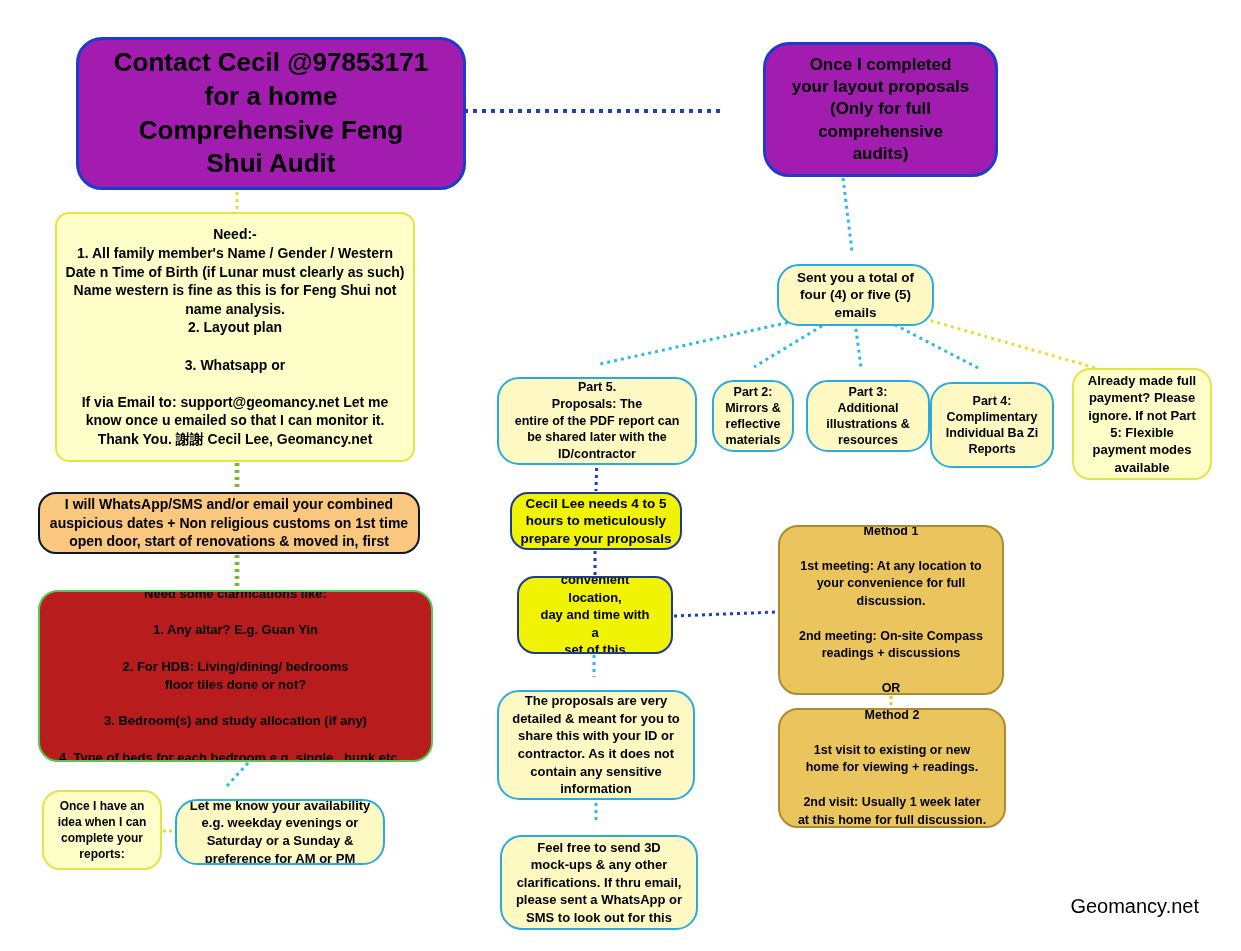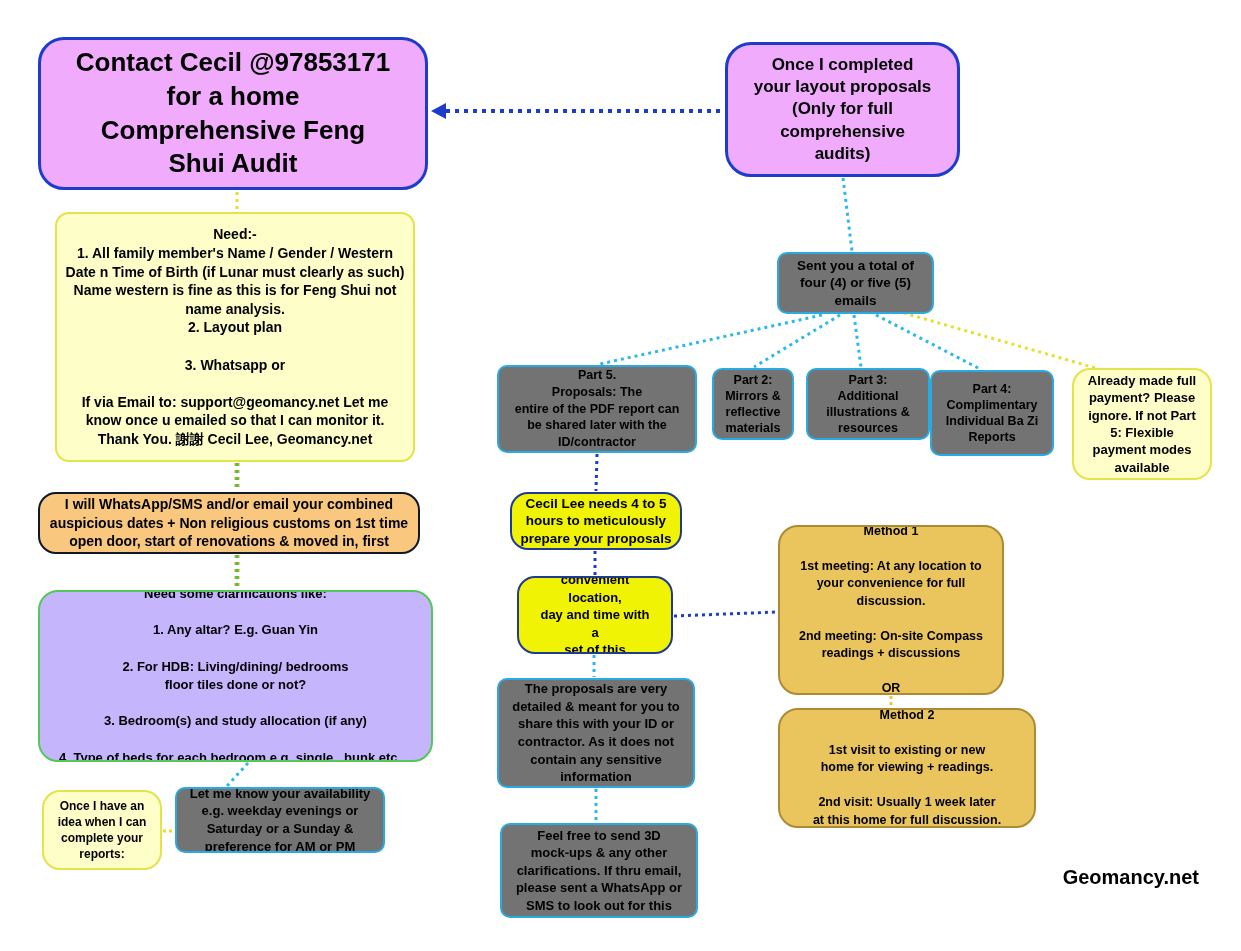--- a/index.html
+++ b/index.html
@@ -15,51 +15,51 @@
     display:flex;
     align-items:center;
     justify-content:center;
     text-align:center;
     font-weight:bold;
     color:#000;
     overflow:hidden;
   }
   .node span { white-space:pre-line; display:block; width:100%; }
   
-  .blue   { background:#f0abfc; border:3px solid #1e3ccc; border-radius:26px; }
-  .cyan   { background:#737373; border:2px solid #29abe2; border-radius:10px; }
+  .blue   { background:#a21caf; border:3px solid #1e3ccc; border-radius:26px;margin-left:38px; }
+  .cyan   { background:#fef9c3; border:2px solid #29abe2; border-radius:22px;margin-top:12px; }
   .paleyellow { background:#feffc8; border:2px solid #e3e34a; border-radius:18px; }
   .vivid  { background:#f0f303; border:2px solid #1f3a93; border-radius:18px; }
   .orange { background:#f9c87e; border:2px solid #0f172a; border-radius:18px; }
-  .green  { background:#c4b5fd; border:2px solid #52c957; border-radius:20px; }
+  .green  { background:#b91c1c; border:2px solid #52c957; border-radius:20px; }
   .gold   { background:#eac55e; border:2px solid #ad8b33; border-radius:20px; }
 
   #node-contact      { left:38px;  top:37px;  width:390px; height:153px; font-size:26px; line-height:1.3;  padding:8px; }
   #node-completed    { left:725px; top:42px;  width:235px; height:135px; font-size:17px; line-height:1.3;  padding:8px; }
   #node-need         { left:55px;  top:212px; width:360px; height:250px; font-size:14px; line-height:1.33; padding:8px;border-radius:14px; }
   #node-dates        { left:38px;  top:492px; width:382px; height:62px;  font-size:14px; line-height:1.33; padding:4px; }
   #node-clarify      { left:38px;  top:590px; width:395px; height:172px; font-size:13px; line-height:1.4;  padding:6px; }
   #node-once-idea    { left:42px;  top:790px; width:120px; height:80px;  font-size:12px; line-height:1.35; padding:4px; }
   #node-availability { left:175px; top:787px; width:210px; height:66px;  font-size:13px; line-height:1.35; padding:4px; }
   #node-sent         { left:777px; top:252px; width:157px; height:62px;  font-size:13.5px; line-height:1.3; padding:4px; }
   #node-part1        { left:497px; top:365px; width:200px; height:88px;  font-size:12.5px; line-height:1.33; padding:4px; }
   #node-part2        { left:712px; top:368px; width:82px;  height:72px;  font-size:12.5px; line-height:1.3; padding:2px; }
   #node-part3        { left:806px; top:368px; width:124px; height:72px;  font-size:12.5px; line-height:1.3; padding:14px;justify-content:flex-end; }
   #node-part4        { left:930px; top:370px; width:124px; height:86px;  font-size:12.5px; line-height:1.3; padding:2px; }
   #node-payment      { left:1072px;top:368px; width:140px; height:112px; font-size:13px; line-height:1.33; padding:4px; }
   #node-hours        { left:510px; top:492px; width:172px; height:58px;  font-size:13.5px; line-height:1.3; padding:2px;align-items:center; }
   #node-meetup       { left:517px; top:576px; width:156px; height:78px;  font-size:13px; line-height:1.35; padding:18px;align-items:center; }
   #node-method1      { left:778px; top:525px; width:226px; height:170px; font-size:12.5px; line-height:1.4; padding:6px;justify-content:flex-end; }
-  #node-method2      { left:778px; top:708px; width:258px; height:120px; font-size:12.5px; line-height:1.4; padding:6px; }
+  #node-method2      { left:778px; top:708px; width:228px; height:120px; font-size:12.5px; line-height:1.4; padding:6px; }
   #node-detailed     { left:497px; top:678px; width:198px; height:110px; font-size:13px; line-height:1.35; padding:4px; }
   #node-mockups      { left:500px; top:823px; width:198px; height:95px;  font-size:13px; line-height:1.35; padding:4px;align-items:center; }
 
   #watermark {
-    position:absolute; right:42px; top:866px;
-    font-size:20px; font-weight:bold; color:#000;margin-left:28px;
+    position:absolute; right:42px; top:895px;
+    font-size:20px; font-weight:normal; color:#000;margin-left:28px;
   }
   #connector-layer {
     position:absolute; left:0; top:0; width:1241px; height:951px;
     pointer-events:none;
   }
 </style>
 </head>
 <body>
 
 <svg id="connector-layer" viewBox="0 0 1241 951" xmlns="http://www.w3.org/2000/svg">

